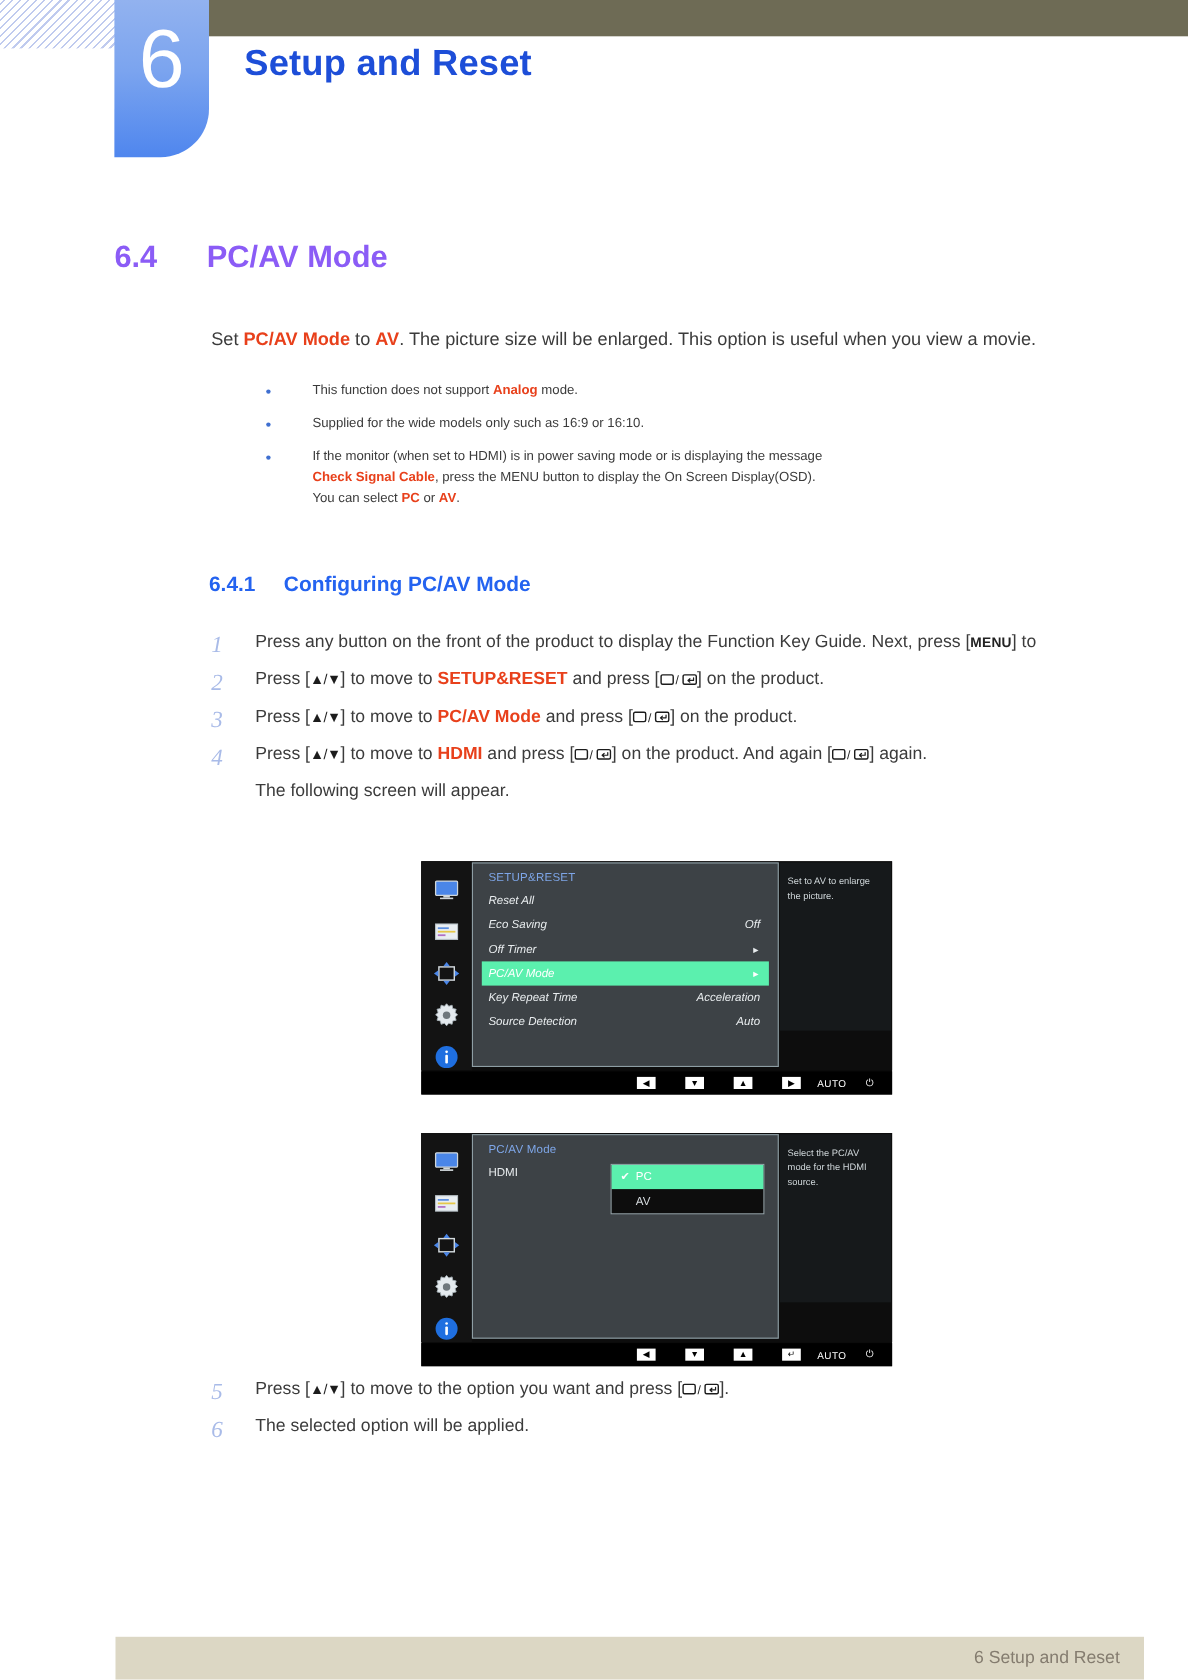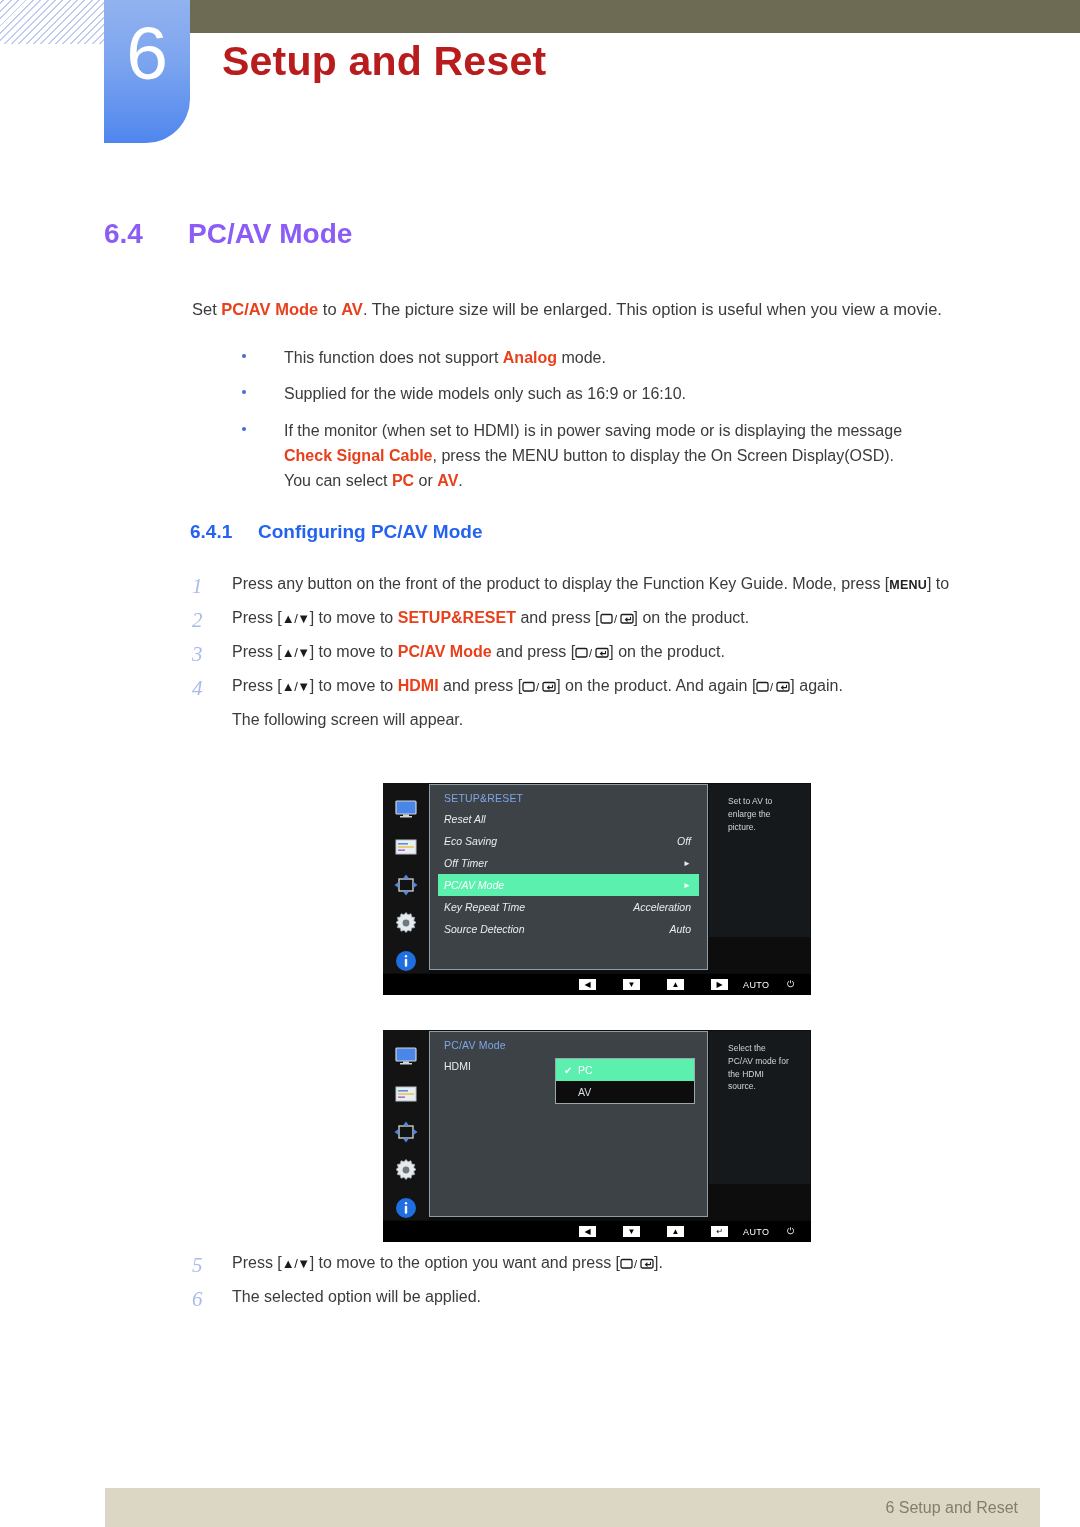--- a/index.html
+++ b/index.html
@@ -29,21 +29,21 @@
     border-bottom-right-radius: 44px;
   }
   .chap-num {
     position: absolute; left: 0; top: 16px; width: 86px;
     text-align: center; color: #ffffff;
     font-size: 75px; line-height: 1; font-weight: 400;
     font-family: "Liberation Sans", sans-serif;
   }
   .chap-title {
     position: absolute; left: 222px; top: 38px;
-    color: #b91c1c; font-size: 41px; font-weight: bold;
+    color: #1d4ed8; font-size: 33px; font-weight: bold;
     letter-spacing: .2px;
   }
 
   
   .sec-h1 {
     position: absolute; left: 104px; top: 218px;
     color: #8b5cf6; font-size: 28px; font-weight: bold;
   }
   .sec-h1 .num { display: inline-block; width: 84px; }
 
@@ -55,21 +55,21 @@
 
   
   .intro {
     position: absolute; left: 192px; top: 298px; width: 830px;
     font-size: 16.5px; color: #3b3b3b; line-height: 1.45;
   }
   .hl { color: #e8401b; font-weight: bold; }
 
   .bullets { position: absolute; left: 237px; top: 345px; width: 790px; }
   .bullet { position: relative; padding-left: 47px; margin-bottom: 11px;
-            font-size: 16px; color: #3b3b3b; line-height: 1.58; }
+            font-size: 12px; color: #3b3b3b; line-height: 1.58; }
   .bullet .dot {
     position: absolute; left: 5px; top: 9px;
     width: 4px; height: 4px; border-radius: 50%; background: #3f6fd0;
   }
 
   
   .steps { position: absolute; left: 190px; top: 571px; width: 832px; }
   .step { position: relative; padding-left: 42px; margin-bottom: 8px;
           font-size: 16px; color: #3b3b3b; line-height: 1.63; }
   .step .sn {
@@ -125,21 +125,21 @@
     display: flex; align-items: center; color: #e8ecee; font-size: 10.5px; font-style: italic;
   }
   .osd-row .val { margin-left: auto; font-size: 10.5px; color: #e8ecee; }
   .osd-row .arr { margin-left: auto; font-size: 8px; color: #e8ecee; }
   .osd-row.sel { background: #5bf0ae; color: #ffffff; }
   .osd-row.sel .arr { color: #ffffff; }
 
   .osd-tip {
     position: absolute; left: 326px; top: 1px; width: 101px; height: 153px;
     background: #16191b; color: #cfd6d9; font-size: 8.5px;
-    padding: 11px 19px; line-height: 1.5;
+    padding: 11px 7px; line-height: 1.5;
   }
   .osd-bar {
     position: absolute; left: 0; bottom: 0; width: 428px; height: 21px;
     background: #000; display: flex; align-items: center;
     color: #fff; font-size: 9px;
   }
   .osd-bar .bk { position: absolute; display: flex; align-items: center;
                  justify-content: center; }
   .osd-bar .glyph {
     width: 17px; height: 11px; background: #fff; color: #000;
@@ -217,21 +217,21 @@
   </div>
 
   <div class="sec-h2">
     <span class="num">6.4.1</span><span>Configuring PC/AV Mode</span>
   </div>
 
   <div class="steps">
 
     <div class="step">
       <span class="sn">1</span>
-      <span>Press any button on the front of the product to display the Function Key Guide. Mode, press [</span><span class="menukey">MENU</span><span>] to</span>
+      <span>Press any button on the front of the product to display the Function Key Guide. Next, press [</span><span class="menukey">MENU</span><span>] to</span>
     </div>
 
     <div class="step">
       <span class="sn">2</span>
       <span>Press [</span><span class="tri">▲/▼</span><span>] to move to </span><span class="hl">SETUP&amp;RESET</span><span> and press [</span><span class="kglyph"><svg width="34" height="13" viewBox="0 0 34 13">
             <rect x="1" y="2.5" width="11" height="8.5" rx="1.4" fill="none" stroke="#1c1c1c" stroke-width="1.3"></rect>
             <text x="14" y="11" font-size="11" font-family="Liberation Sans, sans-serif" fill="#1c1c1c">/</text>
             <rect x="21" y="2.5" width="12" height="8.5" rx="1.4" fill="none" stroke="#1c1c1c" stroke-width="1.3"></rect>
             <path d="M30.5 5.2 L30.5 7.6 L25.6 7.6 M27.2 6.0 L25.4 7.6 L27.2 9.2" fill="none" stroke="#1c1c1c" stroke-width="1.1" stroke-linecap="round" stroke-linejoin="round"></path>
           </svg></span><span>] on the product.</span>

